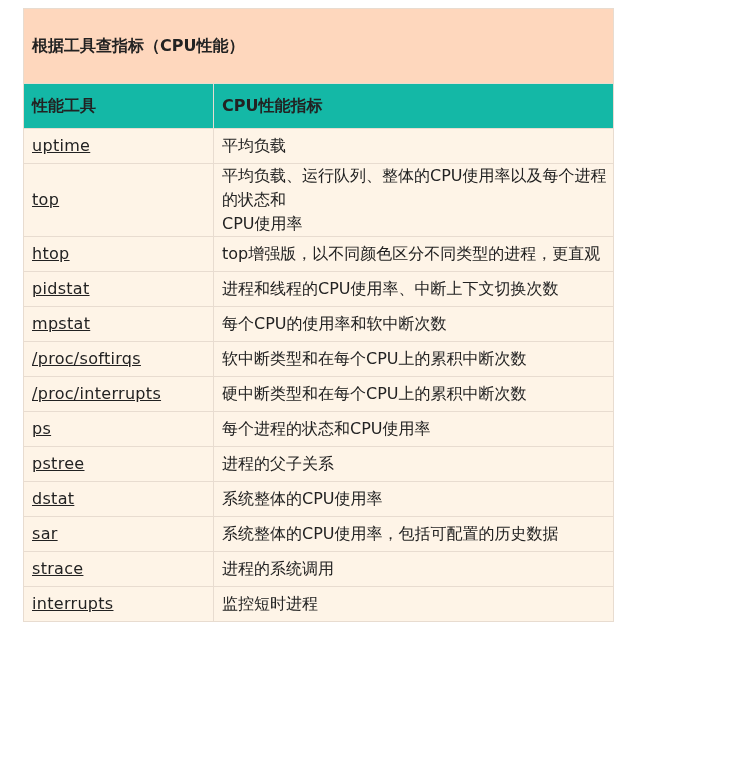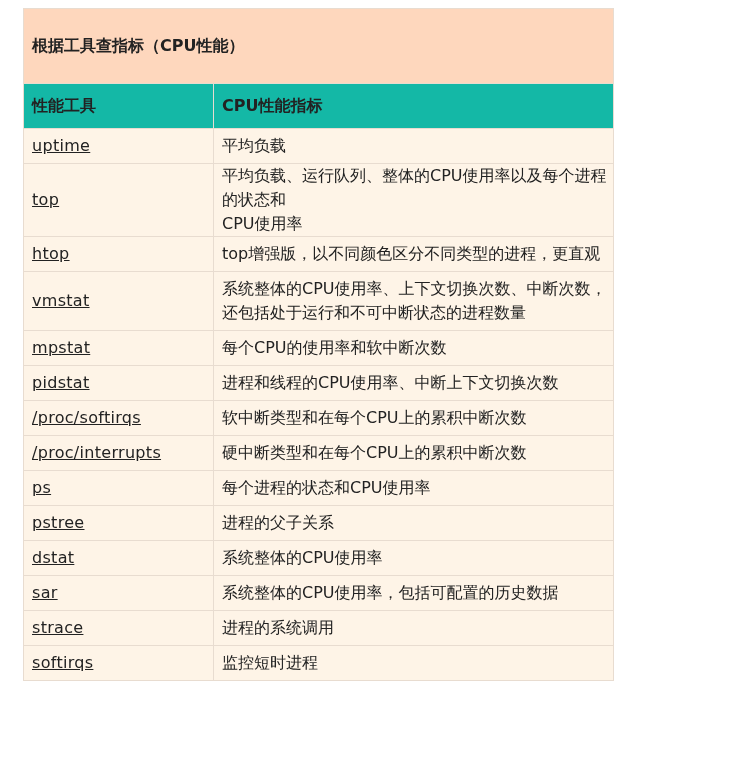--- a/index.html
+++ b/index.html
@@ -55,32 +55,27 @@
       </tr>
     <tr class="r2">
         <td class="tool">top</td>
         <td class="desc">平均负载、运行队列、整体的CPU使用率以及每个进程的状态和
 CPU使用率</td>
       </tr>
     <tr class="r1">
         <td class="tool">htop</td>
         <td class="desc">top增强版，以不同颜色区分不同类型的进程，更直观</td>
       </tr>
-    <tr class="r2">
-        <td class="tool">vmstat</td>
-        <td class="desc">系统整体的CPU使用率、上下文切换次数、中断次数，
-还包括处于运行和不可中断状态的进程数量</td>
+    <tr class="r1">
+        <td class="tool">pidstat</td>
+        <td class="desc">进程和线程的CPU使用率、中断上下文切换次数</td>
       </tr>
     <tr class="r1">
         <td class="tool">mpstat</td>
         <td class="desc">每个CPU的使用率和软中断次数</td>
-      </tr>
-    <tr class="r1">
-        <td class="tool">pidstat</td>
-        <td class="desc">进程和线程的CPU使用率、中断上下文切换次数</td>
       </tr>
     <tr class="r1">
         <td class="tool">/proc/softirqs</td>
         <td class="desc">软中断类型和在每个CPU上的累积中断次数</td>
       </tr>
     <tr class="r1">
         <td class="tool">/proc/interrupts</td>
         <td class="desc">硬中断类型和在每个CPU上的累积中断次数</td>
       </tr>
     <tr class="r1">
@@ -97,17 +92,17 @@
       </tr>
     <tr class="r1">
         <td class="tool">sar</td>
         <td class="desc">系统整体的CPU使用率，包括可配置的历史数据</td>
       </tr>
     <tr class="r1">
         <td class="tool">strace</td>
         <td class="desc">进程的系统调用</td>
       </tr>
     <tr class="r1">
-        <td class="tool">softirqs</td>
+        <td class="tool">interrupts</td>
         <td class="desc">监控短时进程</td>
       </tr>
   </tbody>
 </table>
 
 </body></html>

